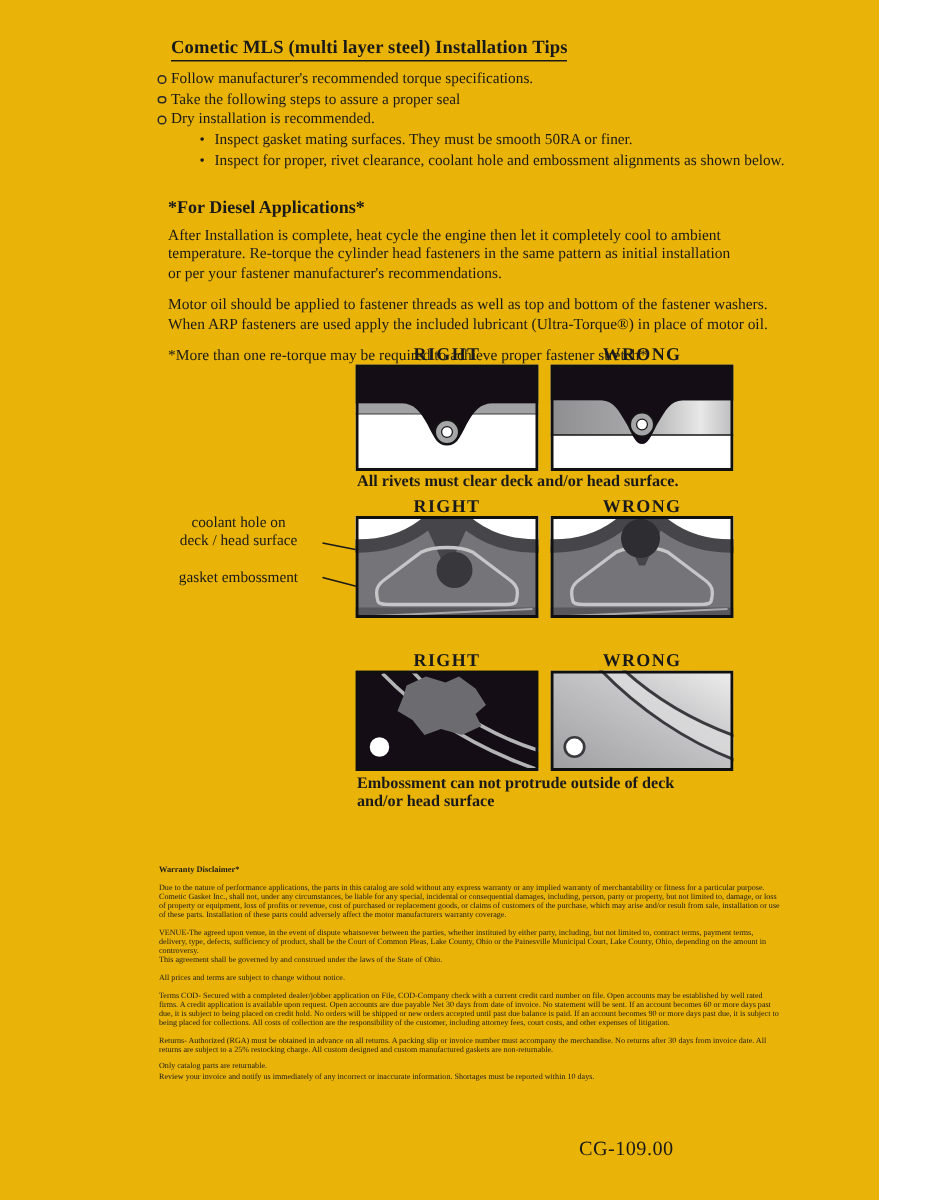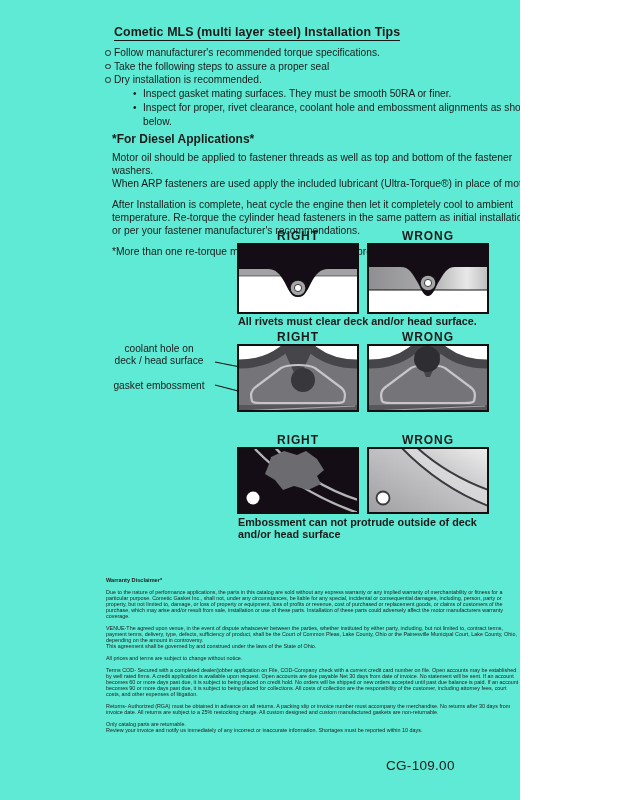--- a/index.html
+++ b/index.html
@@ -1,34 +1,34 @@
 <!DOCTYPE html>
 <html><head>
 <meta charset="utf-8">
 <style>
   html,body{margin:0;padding:0;background:#ffffff;}
   .page{
-    position:relative; width:520px; height:800px; background:#5eead4;
-    font-family:Liberation Sans, sans-serif; color:#1a1a1a; overflow:hidden;
+    position:relative; width:586px; height:800px; background:#eab308;
+    font-family:Liberation Serif, serif; color:#1a1a1a; overflow:hidden;
   }
   
   .text-col{position:absolute; left:112px; top:22px; width:438px;}
   .title{
     display:inline-block; font-size:12.4px; font-weight:bold; margin-left:2px;
     border-bottom:1.6px solid #1a1a1a; padding-bottom:1px; margin-bottom:5px;
     letter-spacing:0.1px;
   }
   .bullet{position:relative; font-size:10.2px; line-height:13.7px; padding-left:2px;}
   .bullet .marker-o{
     position:absolute; left:-7px; top:4px; width:3.5px; height:3.5px;
     border:1px solid #2a2a2a; border-radius:50%;
   }
   .bullet.sub{margin-left:29px;}
   .bullet .marker-dot{position:absolute; left:-8px; top:0px; font-size:10px;}
-  .h2{font-size:12px; font-weight:bold; margin-top:4px; margin-bottom:6px;}
+  .h2{font-size:12px; font-weight:bold; margin-top:16px; margin-bottom:6px;}
   .text-col p{font-size:10.3px; line-height:12.9px; margin:0 0 8px 0; white-space:pre-line;}
   
   .fig-label{
     position:absolute; width:122px; text-align:center;
     font-size:12px; font-weight:bold; letter-spacing:0.9px;
   }
   .figbox{position:absolute;}
   .fig-caption{position:absolute; font-size:10.8px; font-weight:bold; line-height:12.3px; white-space:pre-line;}
   .side-label{
     position:absolute; left:104px; width:110px; text-align:center;
@@ -65,25 +65,25 @@
     <div class="bullet sub">
       <span class="marker-dot">•</span>
       <span>Inspect gasket mating surfaces.  They must be smooth 50RA or finer.</span>
     </div>
     <div class="bullet sub">
       <span class="marker-dot">•</span>
       <span>Inspect for proper, rivet clearance, coolant hole and embossment alignments as shown below.</span>
     </div>
 
     <div class="h2">*For Diesel Applications*</div>
-    <p>Motor oil should be applied to fastener threads as well as top and bottom of the fastener washers.
-When ARP fasteners are used apply the included lubricant (Ultra-Torque®) in place of motor oil.</p>
     <p>After Installation is complete, heat cycle the engine then let it completely cool to ambient
 temperature. Re-torque the cylinder head fasteners in the same pattern as initial installation
 or per your fastener manufacturer's recommendations.</p>
+    <p>Motor oil should be applied to fastener threads as well as top and bottom of the fastener washers.
+When ARP fasteners are used apply the included lubricant (Ultra-Torque®) in place of motor oil.</p>
     <p>*More than one re-torque may be required to achieve proper fastener stretch*</p>
   </div>
 
   <div class="fig-label" style="left:237px; top:229px;">RIGHT</div>
   <div class="fig-label" style="left:367px; top:229px;">WRONG</div>
 
   <svg class="figbox" style="left:237px; top:243px;" width="122" height="71" viewBox="0 0 122 71">
     <rect width="122" height="71" fill="#ffffff"></rect>
     <rect x="0" y="26" width="122" height="7" fill="#a2a2a4"></rect>
     <line x1="0" y1="33" x2="122" y2="33" stroke="#3a3a3a" stroke-width="0.7"></line>

